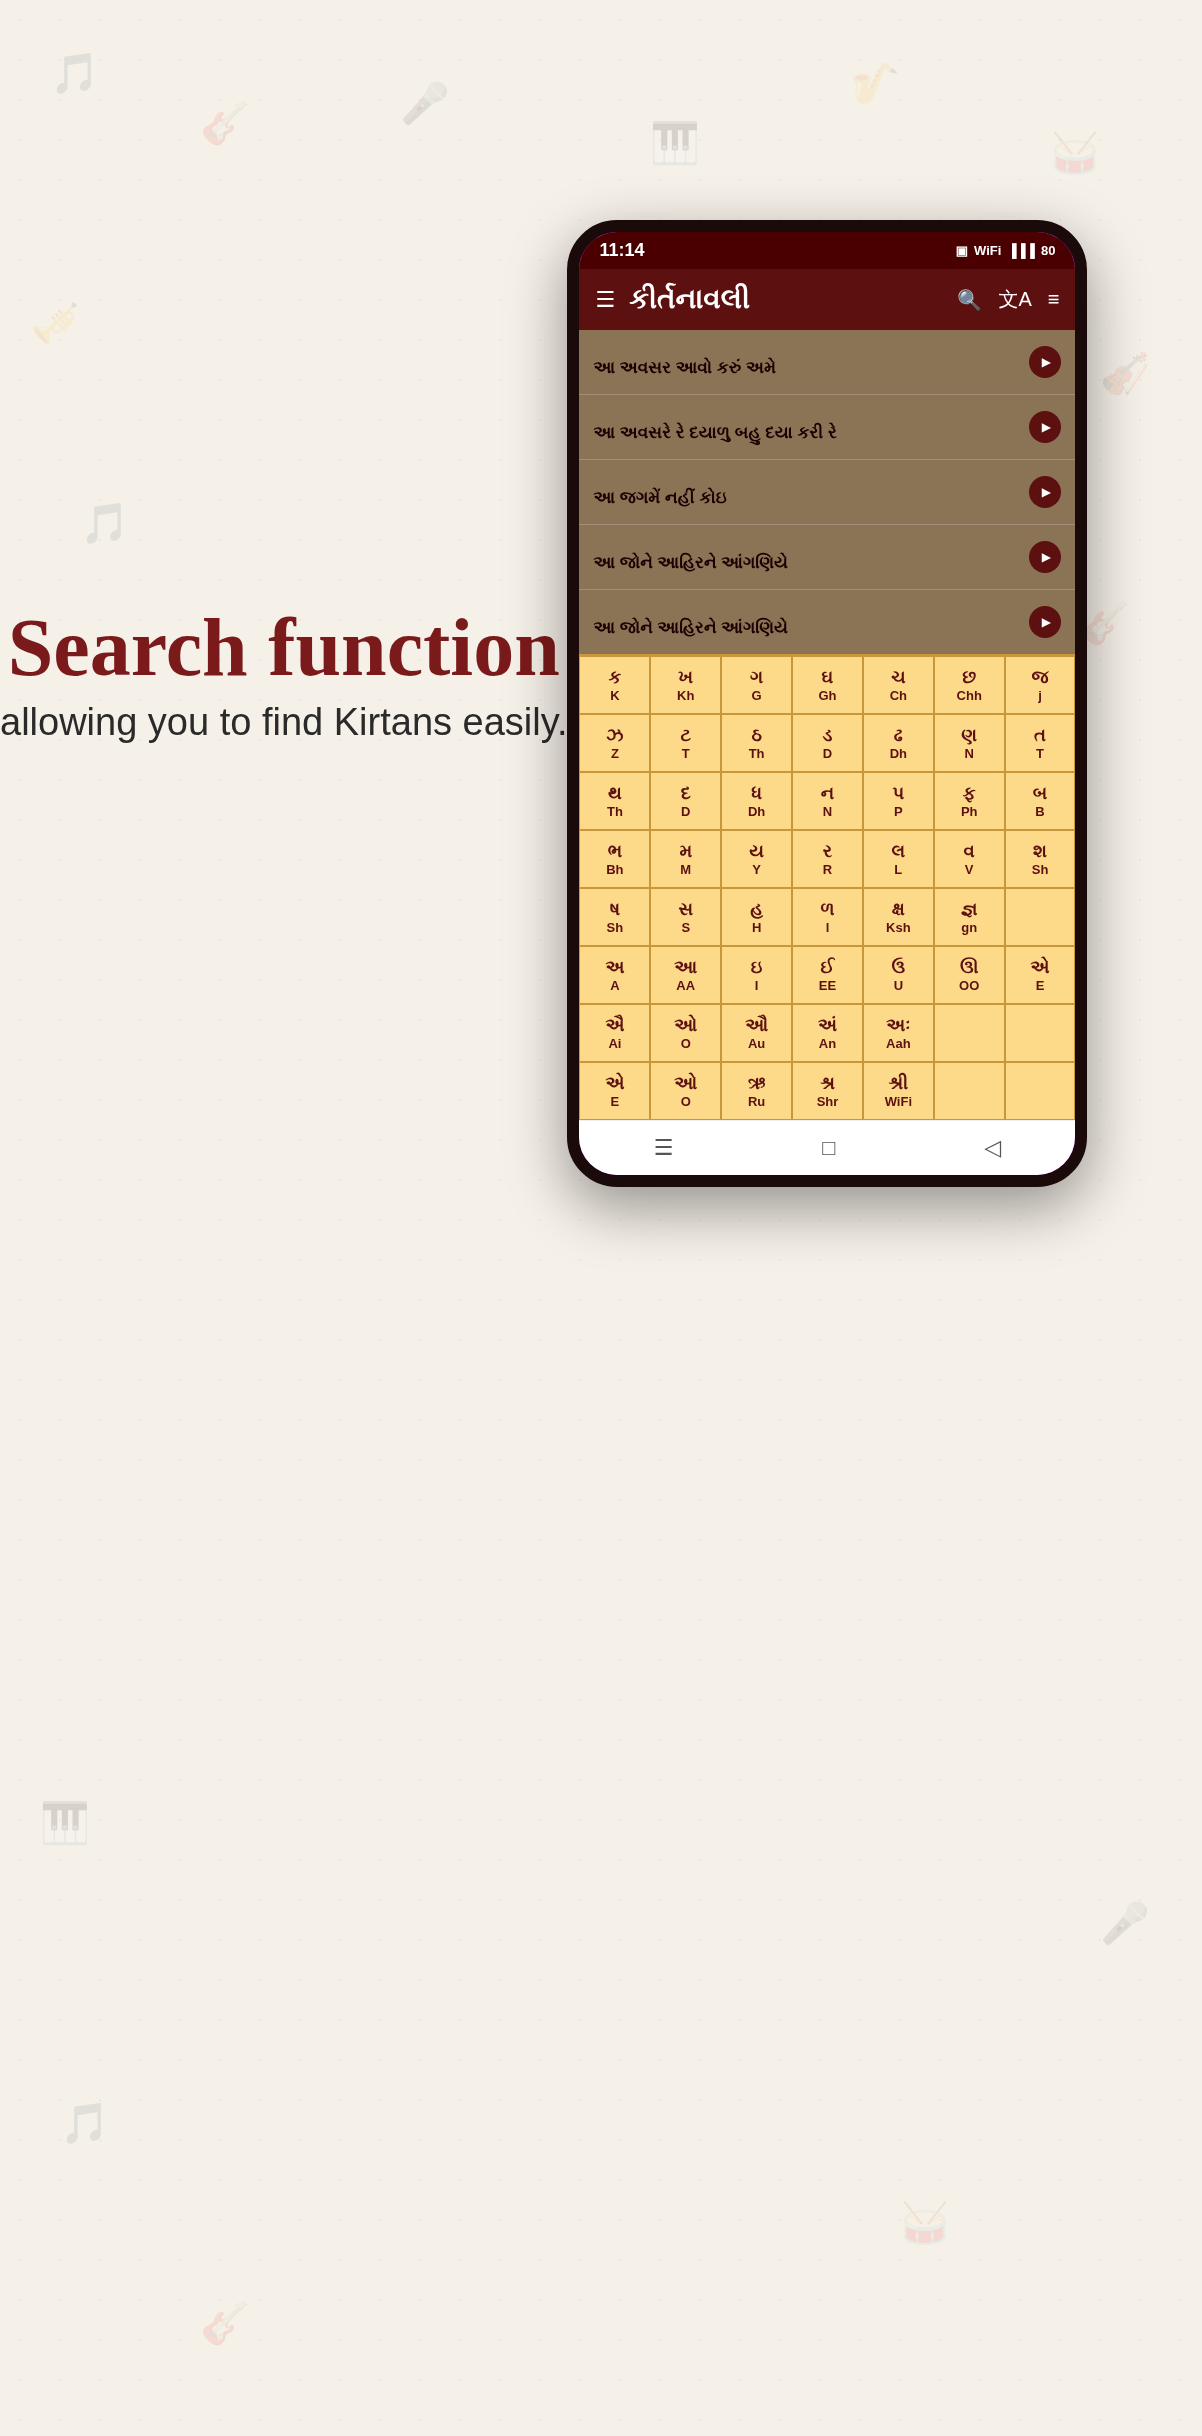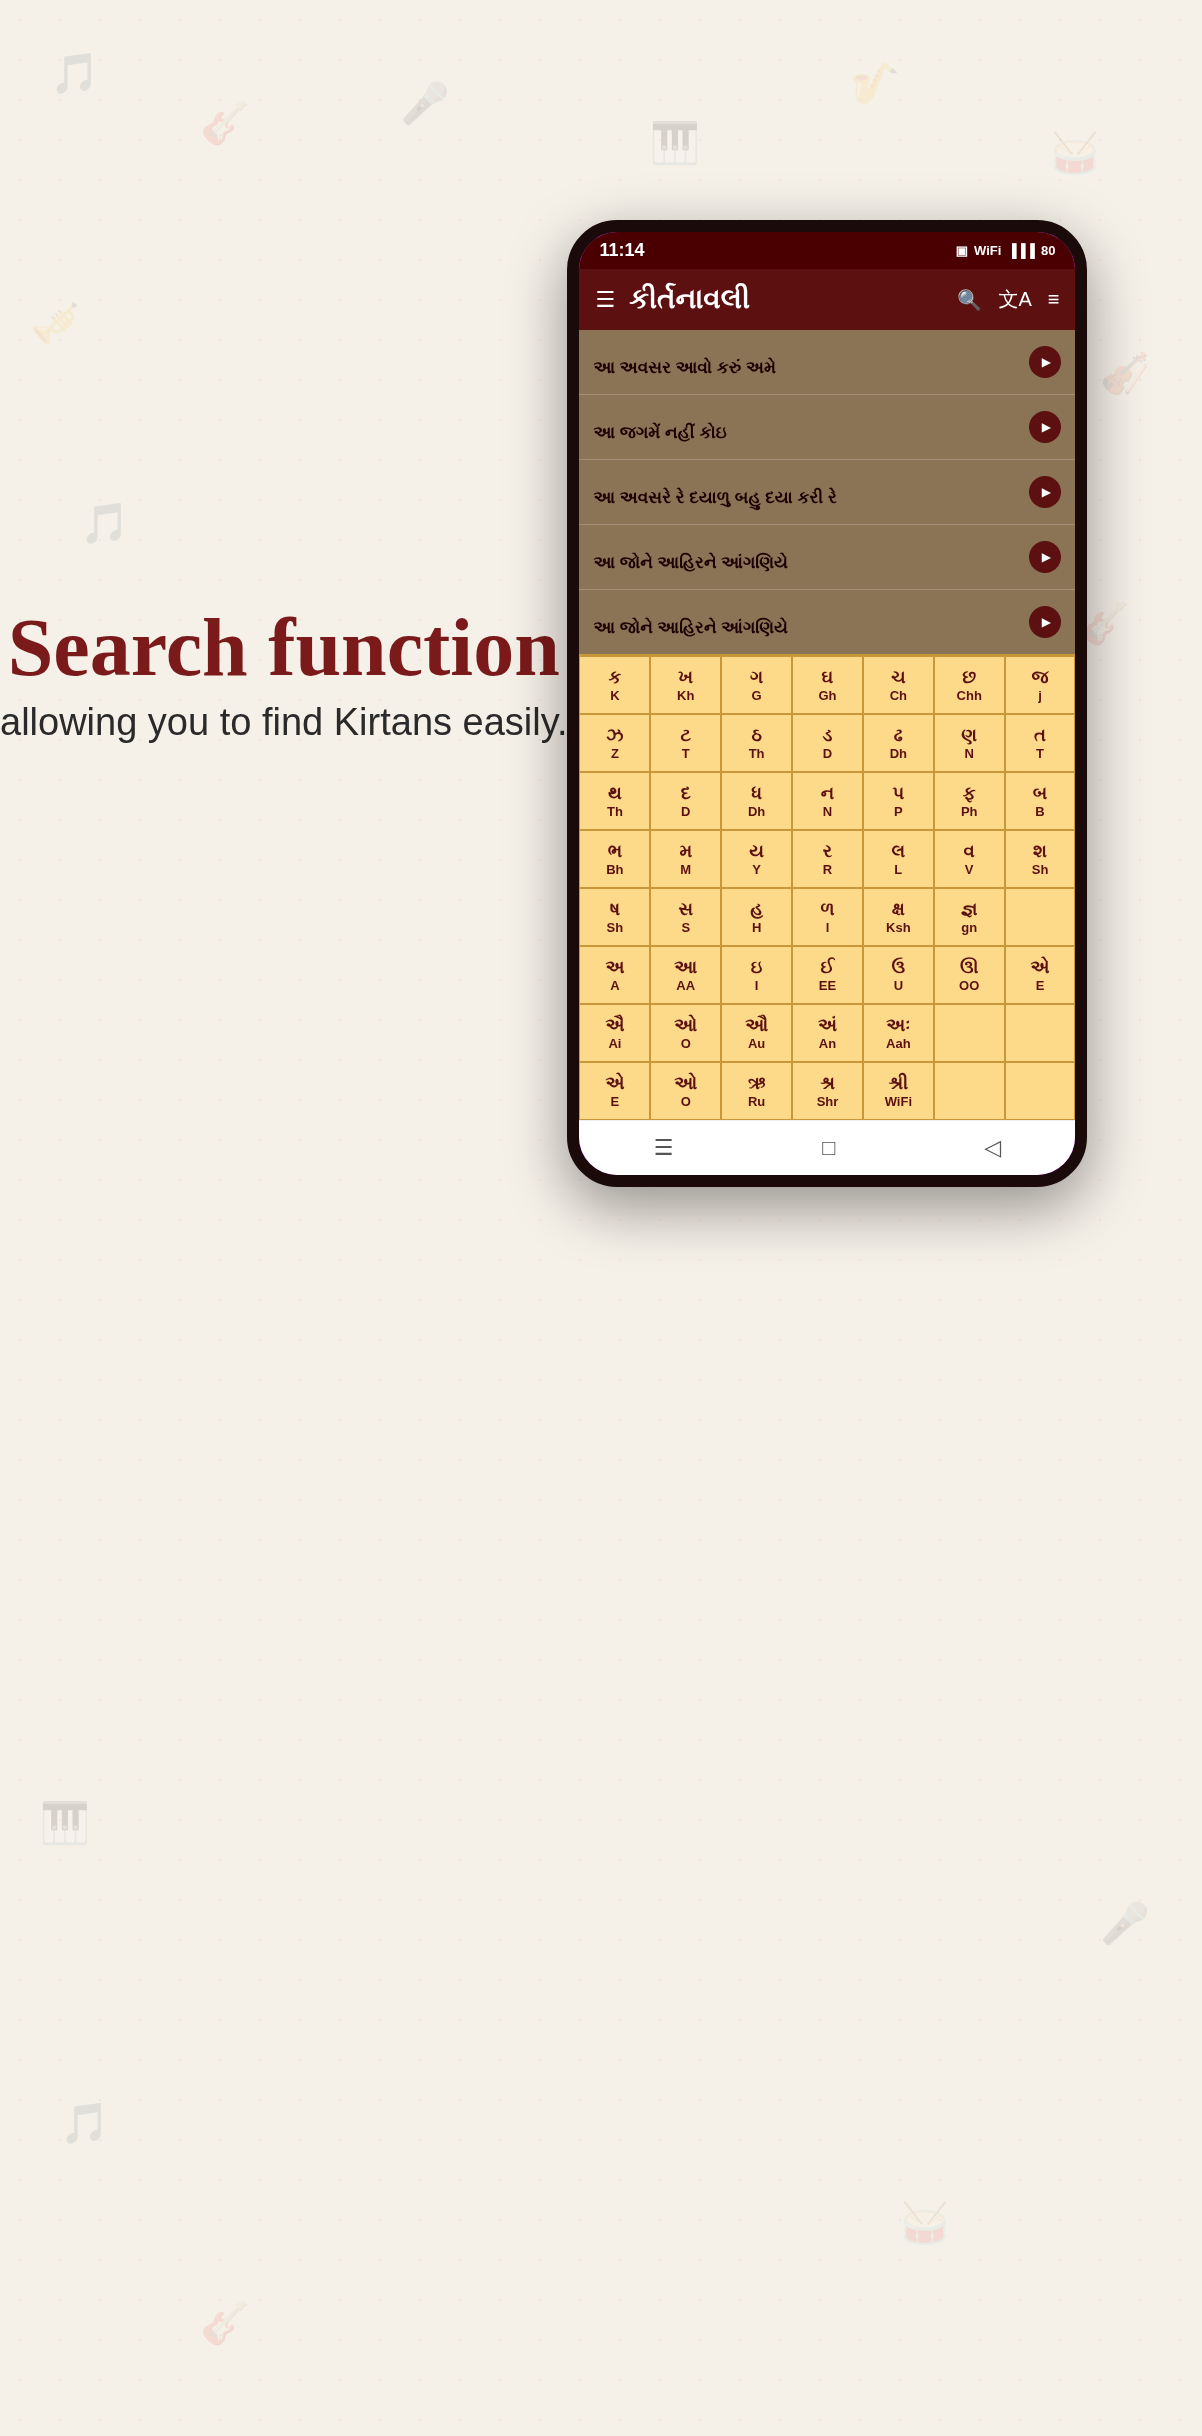--- a/index.html
+++ b/index.html
@@ -259,25 +259,25 @@
         <span>≡</span>
       </div>
     </div>
 
     <div class="song-list">
       <div class="song-item">
         <span class="song-title">આ અવસર આવો કરું અમે</span>
         <div class="play-btn"></div>
       </div>
       <div class="song-item">
+        <span class="song-title">આ અવસરે રે દયાળુ બહુ દયા કરી રે</span>
+        <div class="play-btn"></div>
+      </div>
+      <div class="song-item">
         <span class="song-title">આ જગમેં નહીં કોઇ</span>
-        <div class="play-btn"></div>
-      </div>
-      <div class="song-item">
-        <span class="song-title">આ અવસરે રે દયાળુ બહુ દયા કરી રે</span>
         <div class="play-btn"></div>
       </div>
       <div class="song-item">
         <span class="song-title">આ જોને આહિરને આંગણિયે</span>
         <div class="play-btn"></div>
       </div>
       <div class="song-item">
         <span class="song-title">આ જોને આહિરને આંગણિયે</span>
         <div class="play-btn"></div>
       </div>

